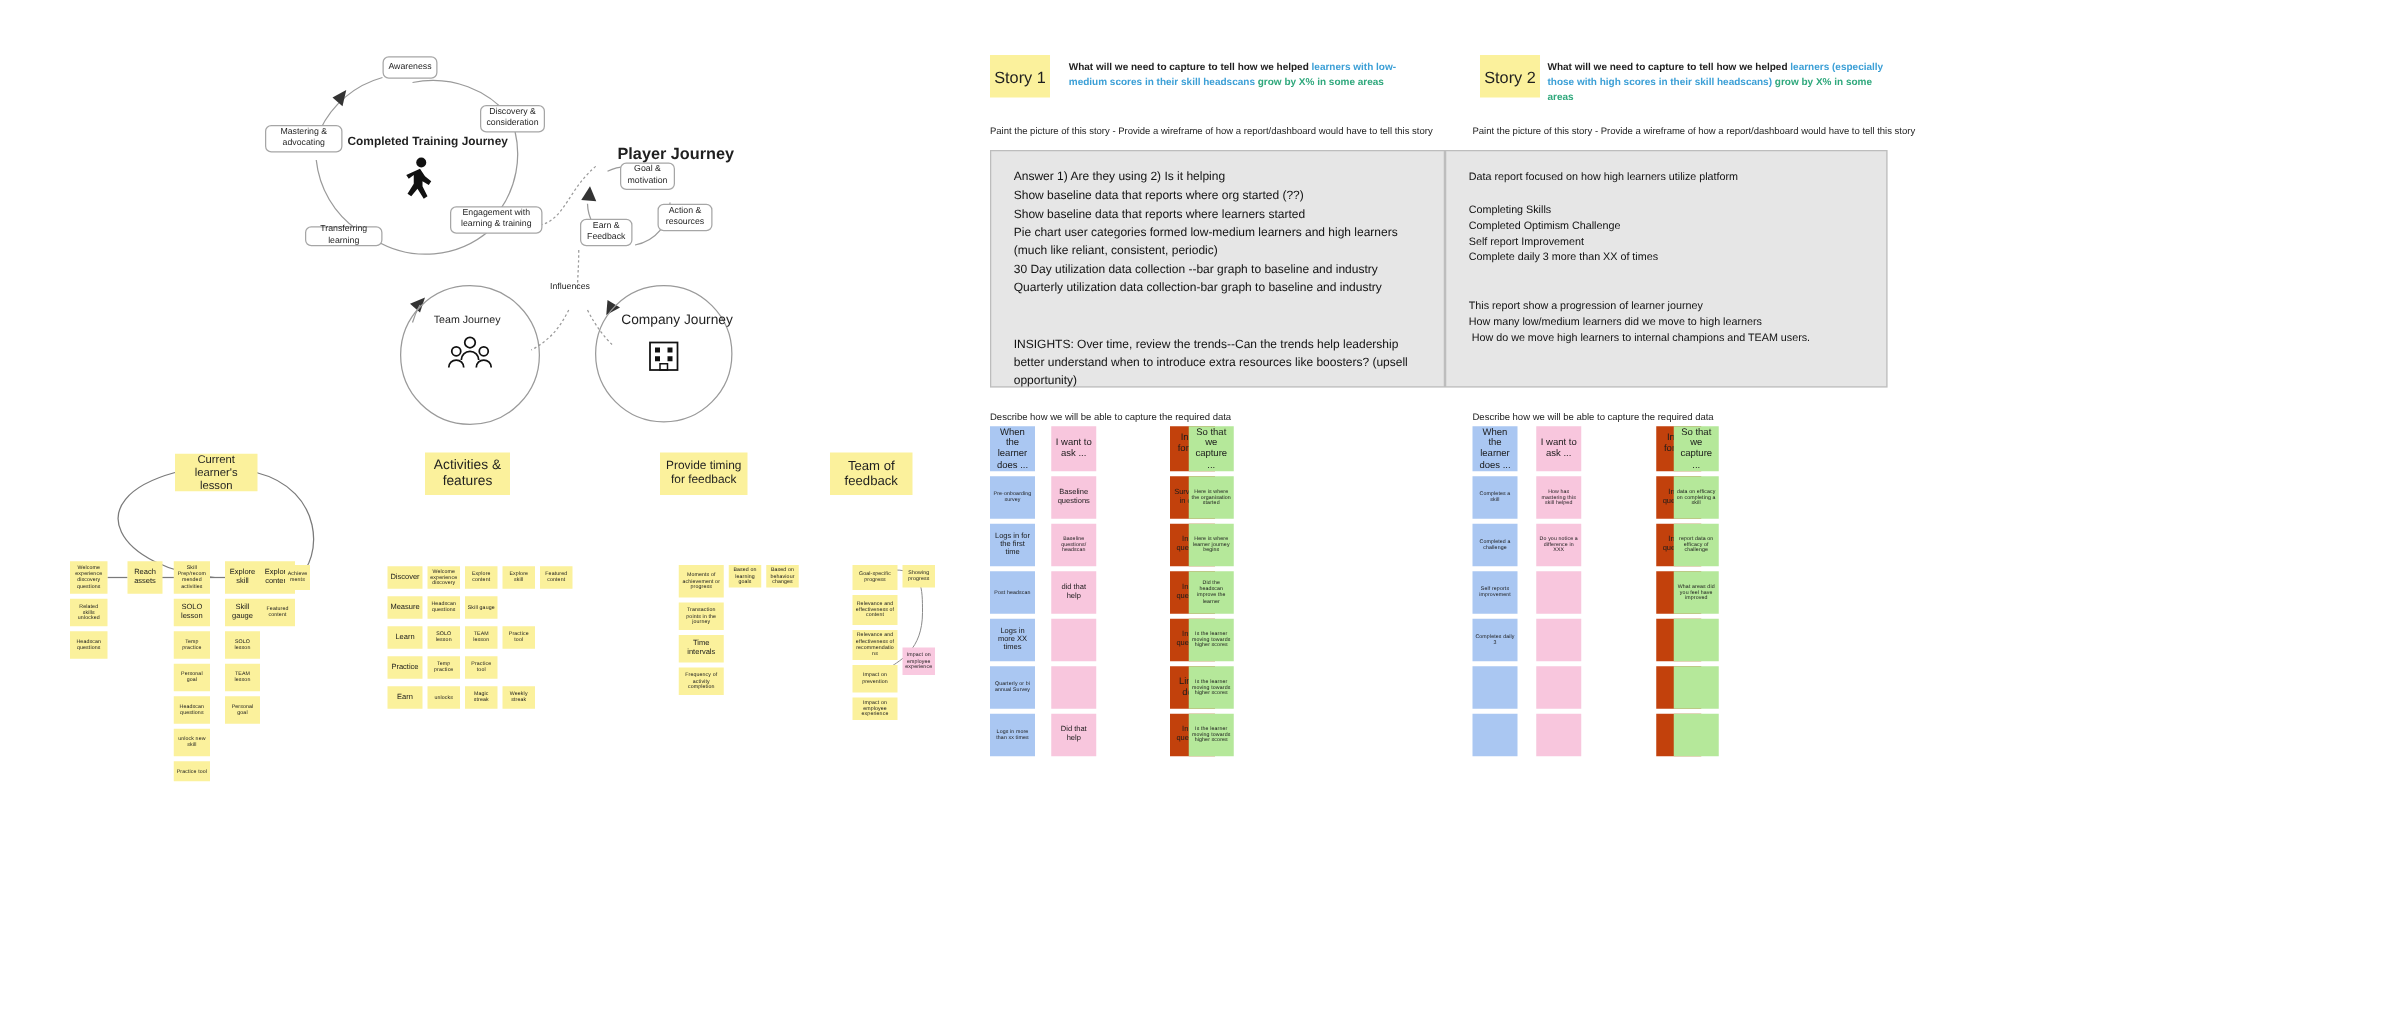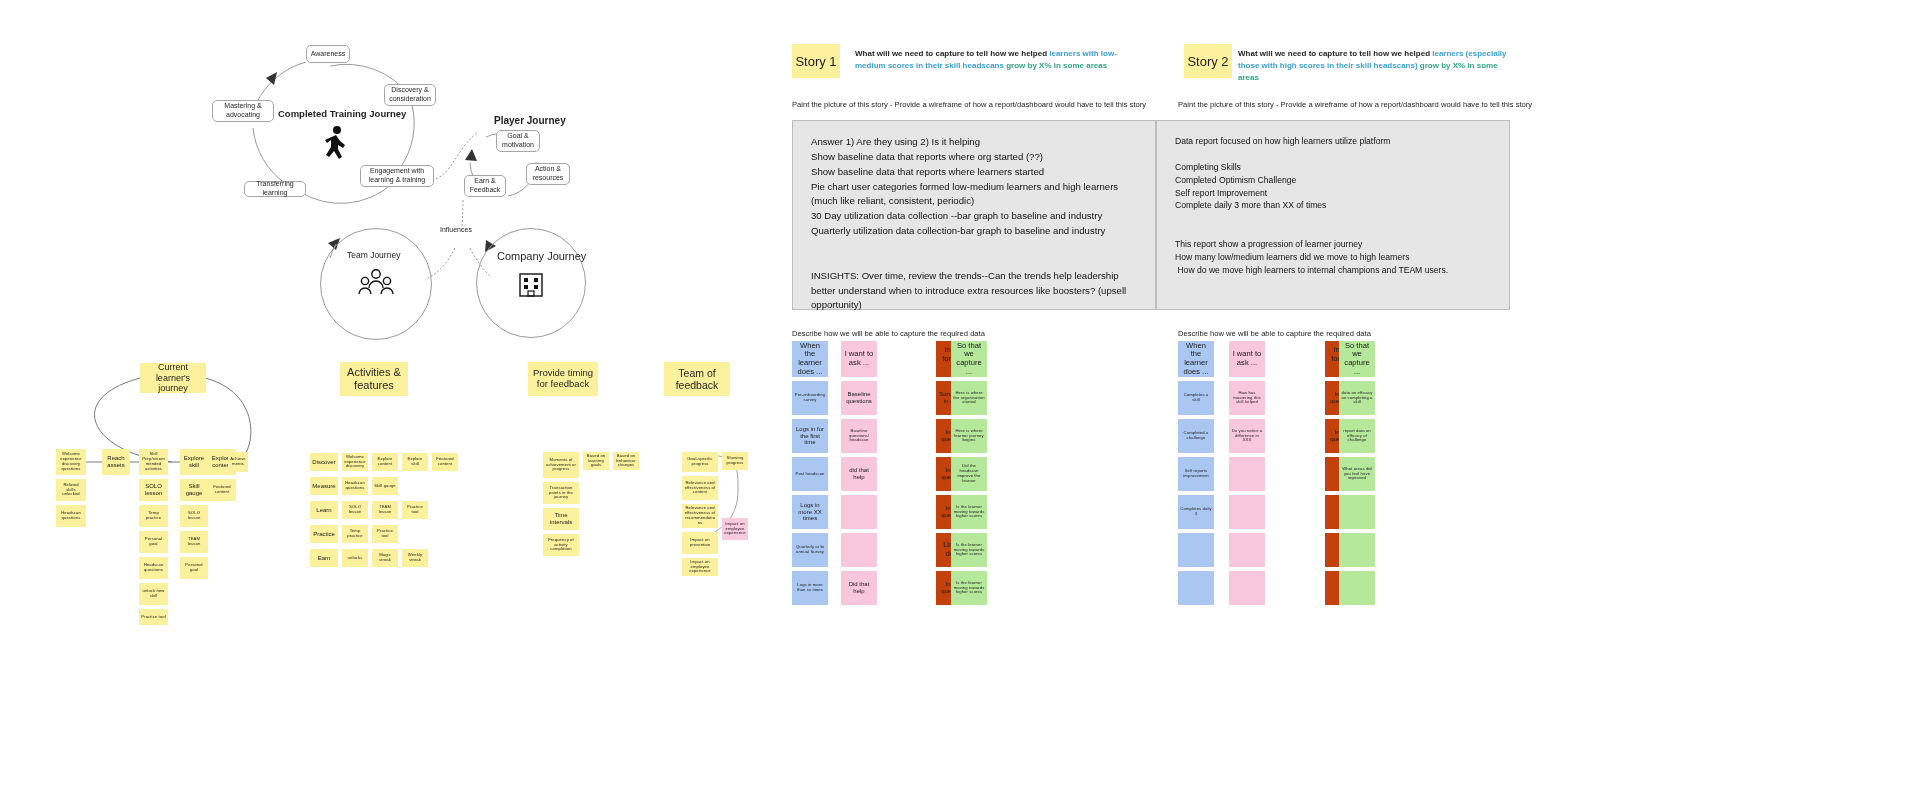--- a/index.html
+++ b/index.html
@@ -154,21 +154,21 @@
 
   <div class="dlabel bold" style="left:278px; top:108px;">Completed Training Journey</div>
 
   <div style="position:absolute; left:320px; top:125px; width:30px; height:36px;">
     <svg viewBox="0 0 30 36" width="30" height="36">
       <circle cx="17" cy="5" r="4" fill="#111"></circle>
       <path d="M16 10 L20 16 L25 20 L23 23 L18 20 L18 24 L22 32 L19 34 L14 26 L9 32 L6 30 L11 22 L11 15 L7 18 L5 15 Z" fill="#111"></path>
     </svg>
   </div>
 
-  <div class="dlabel" style="left:494px; top:115px; font-weight:bold; font-size:10px;">Player Journey</div>
+  <div class="dlabel" style="left:494px; top:115px; font-weight:bold; font-size:13px;">Player Journey</div>
 
   <div class="dbox" style="left:496px; top:130px; width:44px; height:22px; white-space:pre-line;">Goal &amp;
 motivation</div>
 
   <div class="dbox" style="left:526px; top:163px; width:44px; height:22px; white-space:pre-line;">Action &amp;
 resources</div>
 
   <div class="dbox" style="left:464px; top:175px; width:42px; height:22px; white-space:pre-line;">Earn &amp;
 Feedback</div>
 
@@ -194,21 +194,21 @@
       <rect x="4" y="6" width="22" height="22" fill="none" stroke="#111" stroke-width="1.4"></rect>
       <rect x="8" y="10" width="4" height="4" fill="#111"></rect>
       <rect x="18" y="10" width="4" height="4" fill="#111"></rect>
       <rect x="8" y="17" width="4" height="4" fill="#111"></rect>
       <rect x="18" y="17" width="4" height="4" fill="#111"></rect>
       <rect x="12" y="23" width="6" height="5" fill="none" stroke="#111" stroke-width="1.2"></rect>
     </svg>
   </div>
 
   <div class="note yellow title-note" style="left:140px; top:363px; width:66px; height:30px; font-size:9px; white-space:pre-line;">Current learner's
-journey</div>
+lesson</div>
 
   <div class="note yellow tiny" style="left:56px; top:449px; width:30px; height:26px;">Welcome experience discovery questions</div>
   <div class="note yellow tiny" style="left:56px; top:479px; width:30px; height:22px;">Related skills unlocked</div>
   <div class="note yellow tiny" style="left:56px; top:505px; width:30px; height:22px;">Headscan questions</div>
 
   <div class="note yellow small" style="left:102px; top:449px; width:28px; height:26px;">Reach assets</div>
 
   <div class="note yellow tiny" style="left:139px; top:449px; width:29px; height:26px;">Skill Prep/recommended activities</div>
   <div class="note yellow small" style="left:139px; top:479px; width:29px; height:22px;">SOLO lesson</div>
   <div class="note yellow tiny" style="left:139px; top:505px; width:29px; height:22px;">Temp practice</div>

